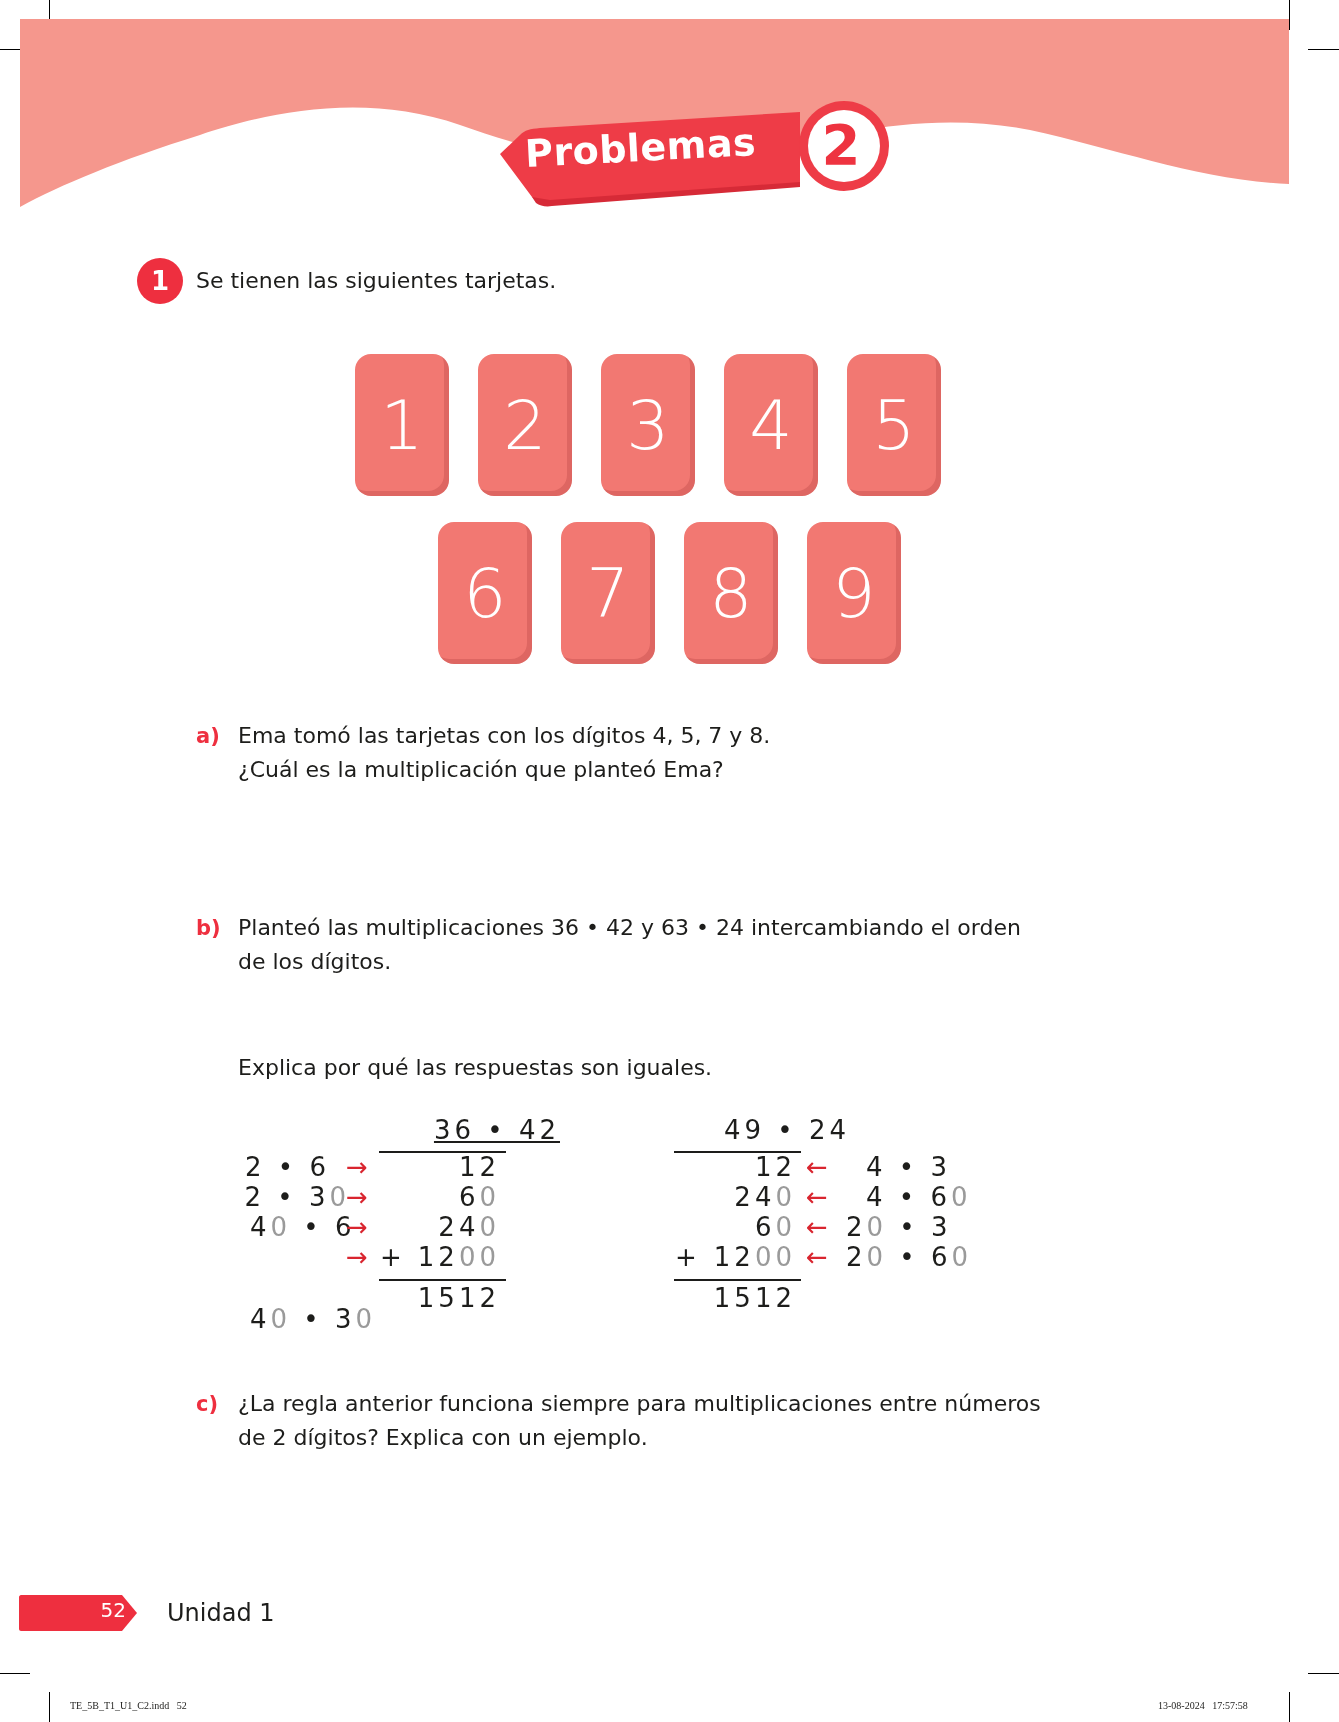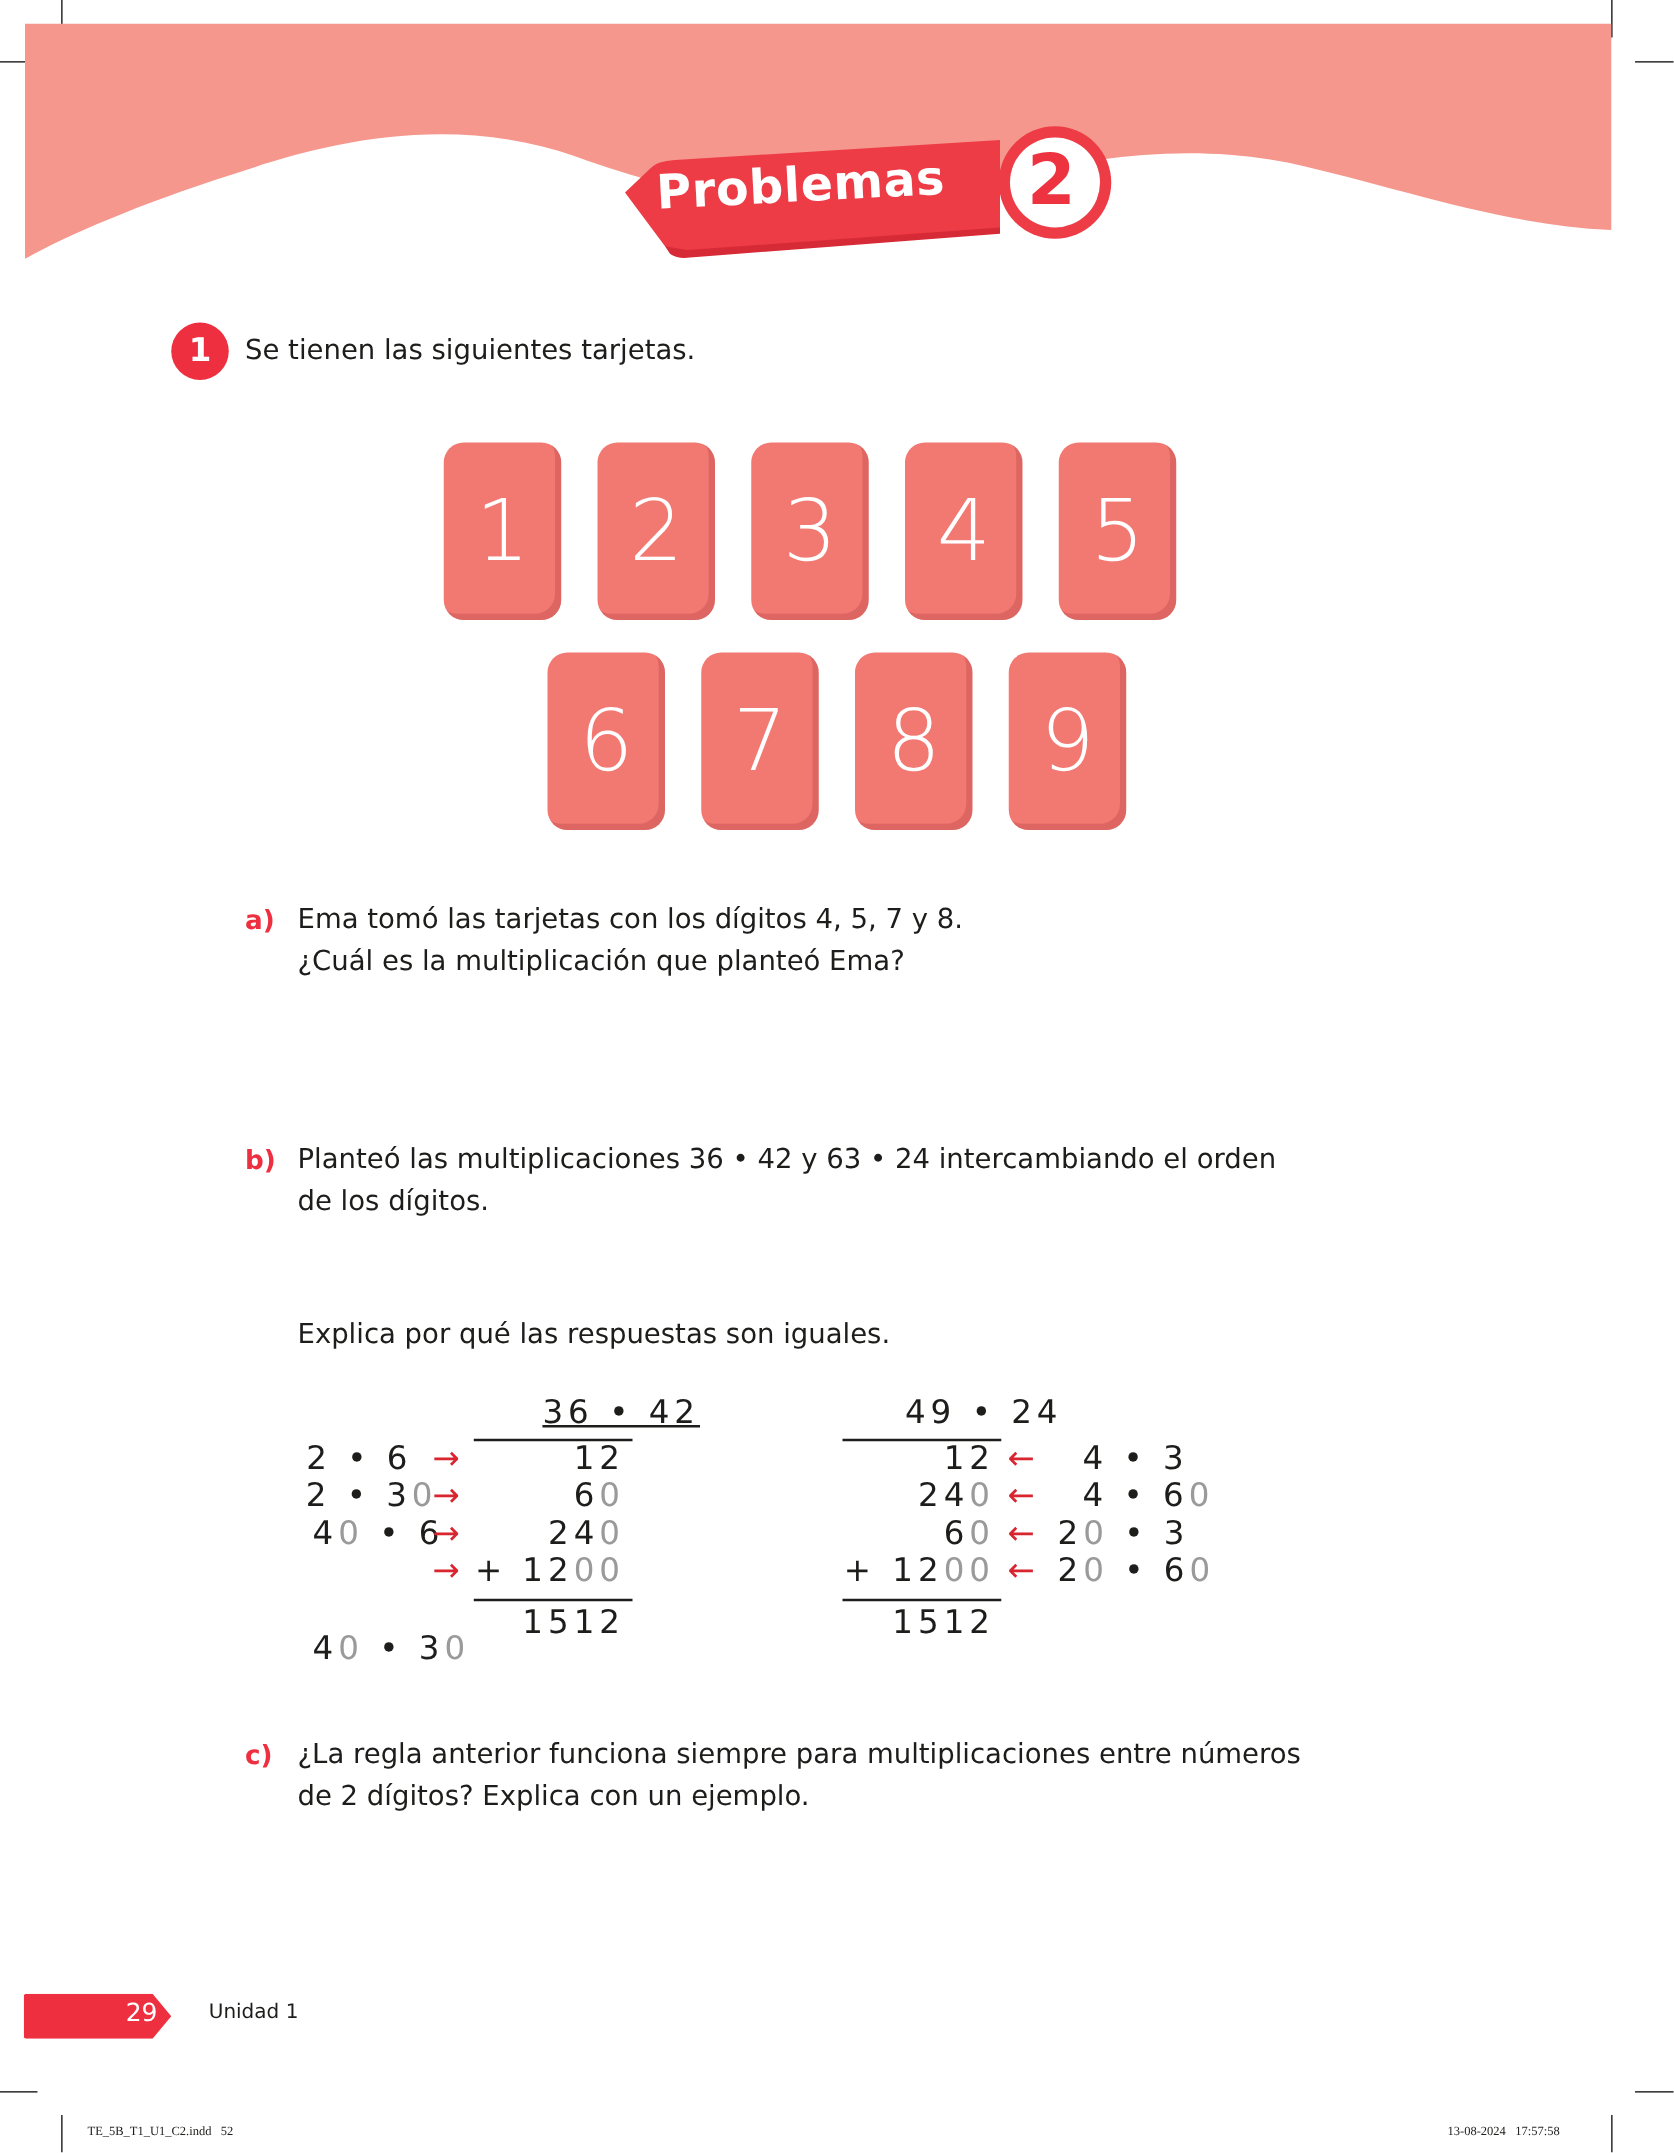--- a/index.html
+++ b/index.html
@@ -44,21 +44,21 @@
   .mono { font-family: "DejaVu Sans", sans-serif; font-size: 26px; letter-spacing: 4px; color: #1d1d1b; }
   .grey { color: #9a9a9a; }
   .arrow { color: #d9252f; font-size: 26px; }
   .rule { position: absolute; height: 2px; background: #1d1d1b; }
   .right { text-align: right; }
   
   #page-tab {
     position: absolute; left: 19px; top: 1595px; width: 118px; height: 36px;
   }
   #page-number { position: absolute; left: 80px; top: 1598px; width: 46px; text-align: right; color: #fff; font-size: 20px; }
-  #unit-label { position: absolute; left: 167px; top: 1599px; font-size: 16px; color: #1d1d1b; }
+  #unit-label { position: absolute; left: 167px; top: 1599px; font-size: 24px; color: #1d1d1b; }
   .slug { position: absolute; font-family: "Liberation Serif", serif; font-size: 10px; color: #1d1d1b; }
 </style>
 </head>
 <body>
 
 <div class="crop" style="left:49px;top:0;width:1px;height:30px;"></div>
 <div class="crop" style="left:0;top:49px;width:30px;height:1px;"></div>
 <div class="crop" style="left:1289px;top:0;width:1px;height:30px;"></div>
 <div class="crop" style="left:1308px;top:49px;width:31px;height:1px;"></div>
 <div class="crop" style="left:0;top:1673px;width:30px;height:1px;"></div>
@@ -190,17 +190,17 @@
 
 <div class="sub-label" style="left:196px;top:1392px;">c)</div>
 <div class="sub-text body-text" style="left:238px;top:1387px;">
   <div>¿La regla anterior funciona siempre para multiplicaciones entre números</div>
   <div>de 2 dígitos? Explica con un ejemplo.</div>
 </div>
 
 <svg id="page-tab" viewBox="0 0 118 36">
   <path d="M0 2 C0 1 1 0 2 0 L103 0 L118 18 L103 36 L2 36 C1 36 0 35 0 34 Z" fill="#ee2f3f"></path>
 </svg>
-<div id="page-number">29</div>
+<div id="page-number">52</div>
 <div id="unit-label">Unidad 1</div>
 
 <div class="slug" style="left:70px;top:1700px;white-space:pre;">TE_5B_T1_U1_C2.indd   52</div>
 <div class="slug" style="left:1158px;top:1700px;white-space:pre;">13-08-2024   17:57:58</div>
 
 </body></html>

